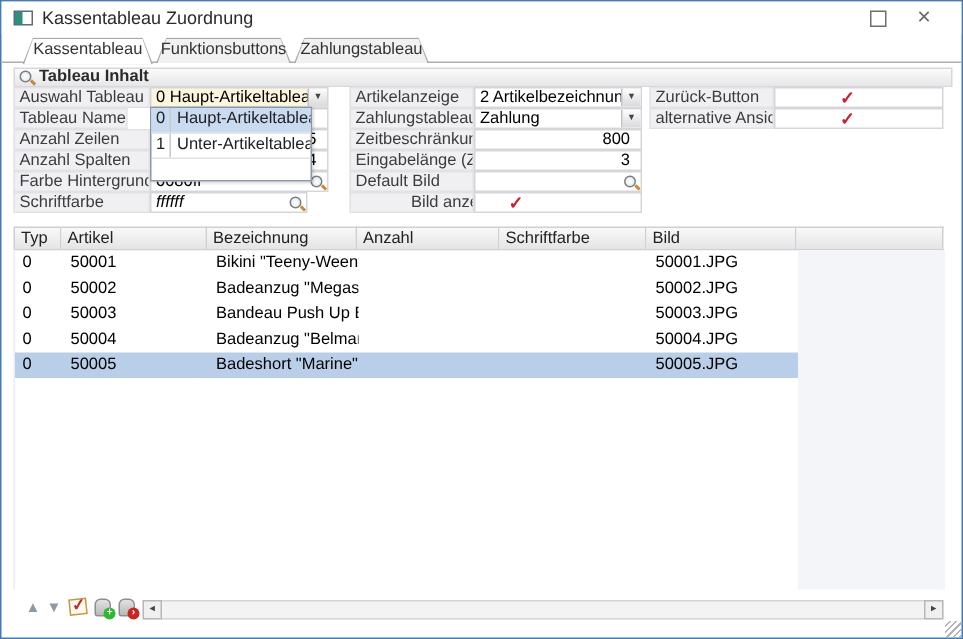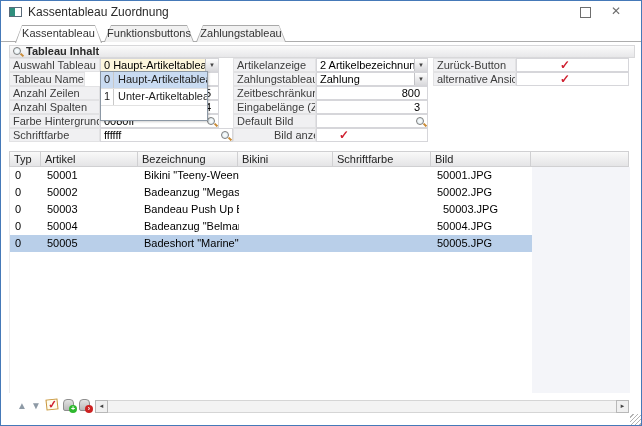--- a/index.html
+++ b/index.html
@@ -136,21 +136,21 @@
     <span>4</span>
   </div>
 
   <div class="lblcell" style="left:8px;top:113px;width:91px;">Farbe Hintergrund</div>
   <div class="fldcell" style="left:99px;top:113px;width:119px;">
     <span>0080ff</span>
     <span class="mag fld-mag" style="position:absolute;"></span>
   </div>
 
   <div class="lblcell" style="left:8px;top:127px;width:91px;">Schriftfarbe</div>
-  <div class="fldcell" style="left:99px;top:127px;width:133px;">
+  <div class="fldcell" style="left:99px;top:127px;width:105px;font-style:italic;">
     <span>ffffff</span>
     <span class="mag fld-mag" style="position:absolute;"></span>
   </div>
 
   <div class="lblcell" style="left:232px;top:57px;width:83px;">Artikelanzeige</div>
   <div class="fldcell" style="left:315px;top:57px;width:112px;">
     <span>2 Artikelbezeichnung</span>
     <span class="combo-btn">▼</span>
   </div>
 
@@ -199,21 +199,21 @@
     <div class="dd-item">
       <span class="n">1</span>
       <span class="t">Unter-Artikeltableau</span>
     </div>
   </div>
 
   <div class="abs" style="left:8px;top:150px;width:620px;height:16px;padding-left:37px;">
     <div class="th first" style="left:0;width:32px;">Typ</div>
     <div class="th" style="left:32px;width:97px;">Artikel</div>
     <div class="th" style="left:129px;width:100px;">Bezeichnung</div>
-    <div class="th" style="left:229px;width:95px;">Bikini</div>
+    <div class="th" style="left:229px;width:95px;">Anzahl</div>
     <div class="th" style="left:324px;width:98px;">Schriftfarbe</div>
     <div class="th" style="left:422px;width:100px;">Bild</div>
     <div class="th" style="left:522px;width:98px;"></div>
   </div>
 
   <div class="tblbody">
     <div class="rightstrip"></div>
 
     <div class="trow" style="top:0px;">
       <span class="tcell" style="left:0;width:32px;">0</span>
@@ -232,21 +232,21 @@
       <span class="tcell" style="left:324px;width:98px;"></span>
       <span class="tcell" style="left:422px;width:100px;">50002.JPG</span>
     </div>
 
     <div class="trow" style="top:34px;">
       <span class="tcell" style="left:0;width:32px;">0</span>
       <span class="tcell" style="left:32px;width:97px;">50003</span>
       <span class="tcell" style="left:129px;width:100px;">Bandeau Push Up Bikini N...</span>
       <span class="tcell" style="left:229px;width:95px;"></span>
       <span class="tcell" style="left:324px;width:98px;"></span>
-      <span class="tcell" style="left:408px;width:100px;text-align:center;">50003.JPG</span>
+      <span class="tcell" style="left:422px;width:100px;">50003.JPG</span>
     </div>
 
     <div class="trow" style="top:51px;">
       <span class="tcell" style="left:0;width:32px;">0</span>
       <span class="tcell" style="left:32px;width:97px;">50004</span>
       <span class="tcell" style="left:129px;width:100px;">Badeanzug "Belmare"</span>
       <span class="tcell" style="left:229px;width:95px;"></span>
       <span class="tcell" style="left:324px;width:98px;"></span>
       <span class="tcell" style="left:422px;width:100px;">50004.JPG</span>
     </div>

